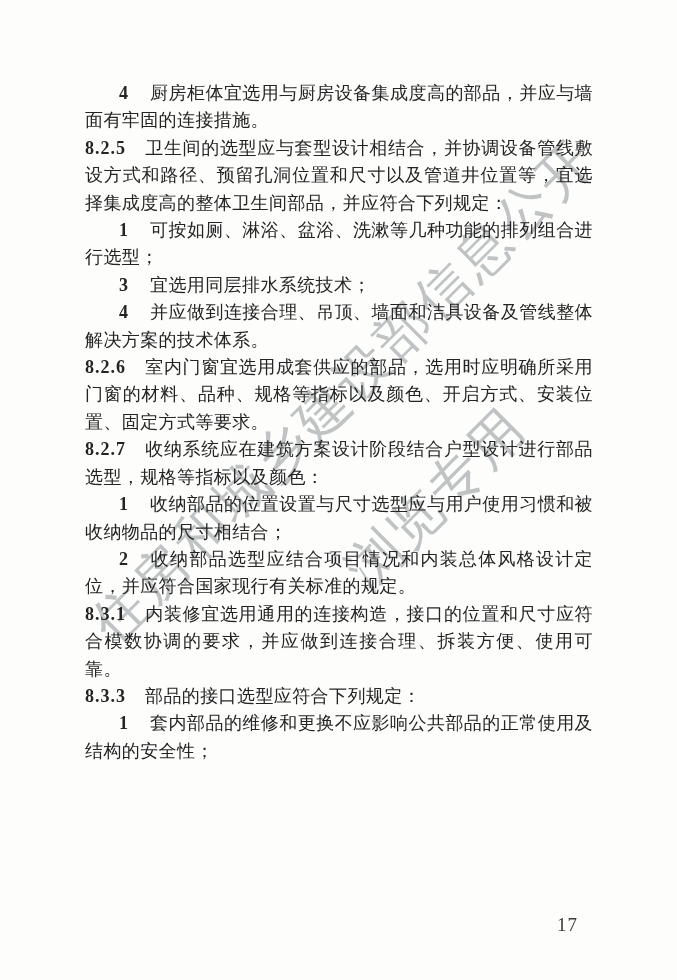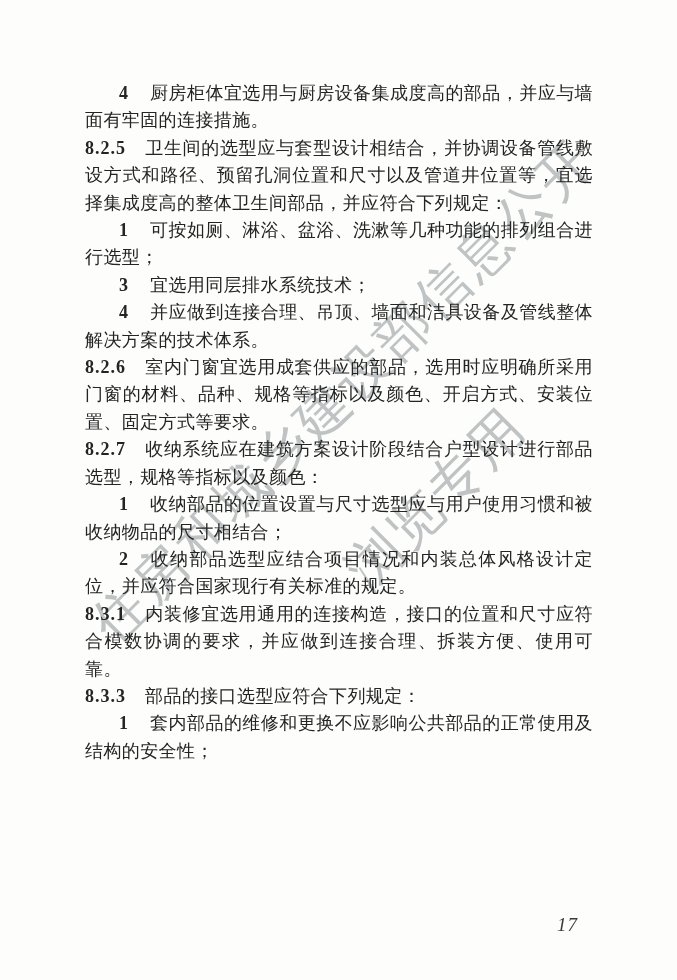--- a/index.html
+++ b/index.html
@@ -76,21 +76,20 @@
     text-indent: 0;
   }
   p.heading .gap { width: 18px; }
   p.heading .txt { letter-spacing: 4px; }
   
   .page-number {
     position: absolute;
     right: 99px;
     top: 914px;
     font-size: 19px;
-    font-style: italic;
     color: #3a3a3a;
     z-index: 2;
     letter-spacing: 1px;
   }
 </style>
 </head>
 <body>
 
 <div class="doc-page">
 

